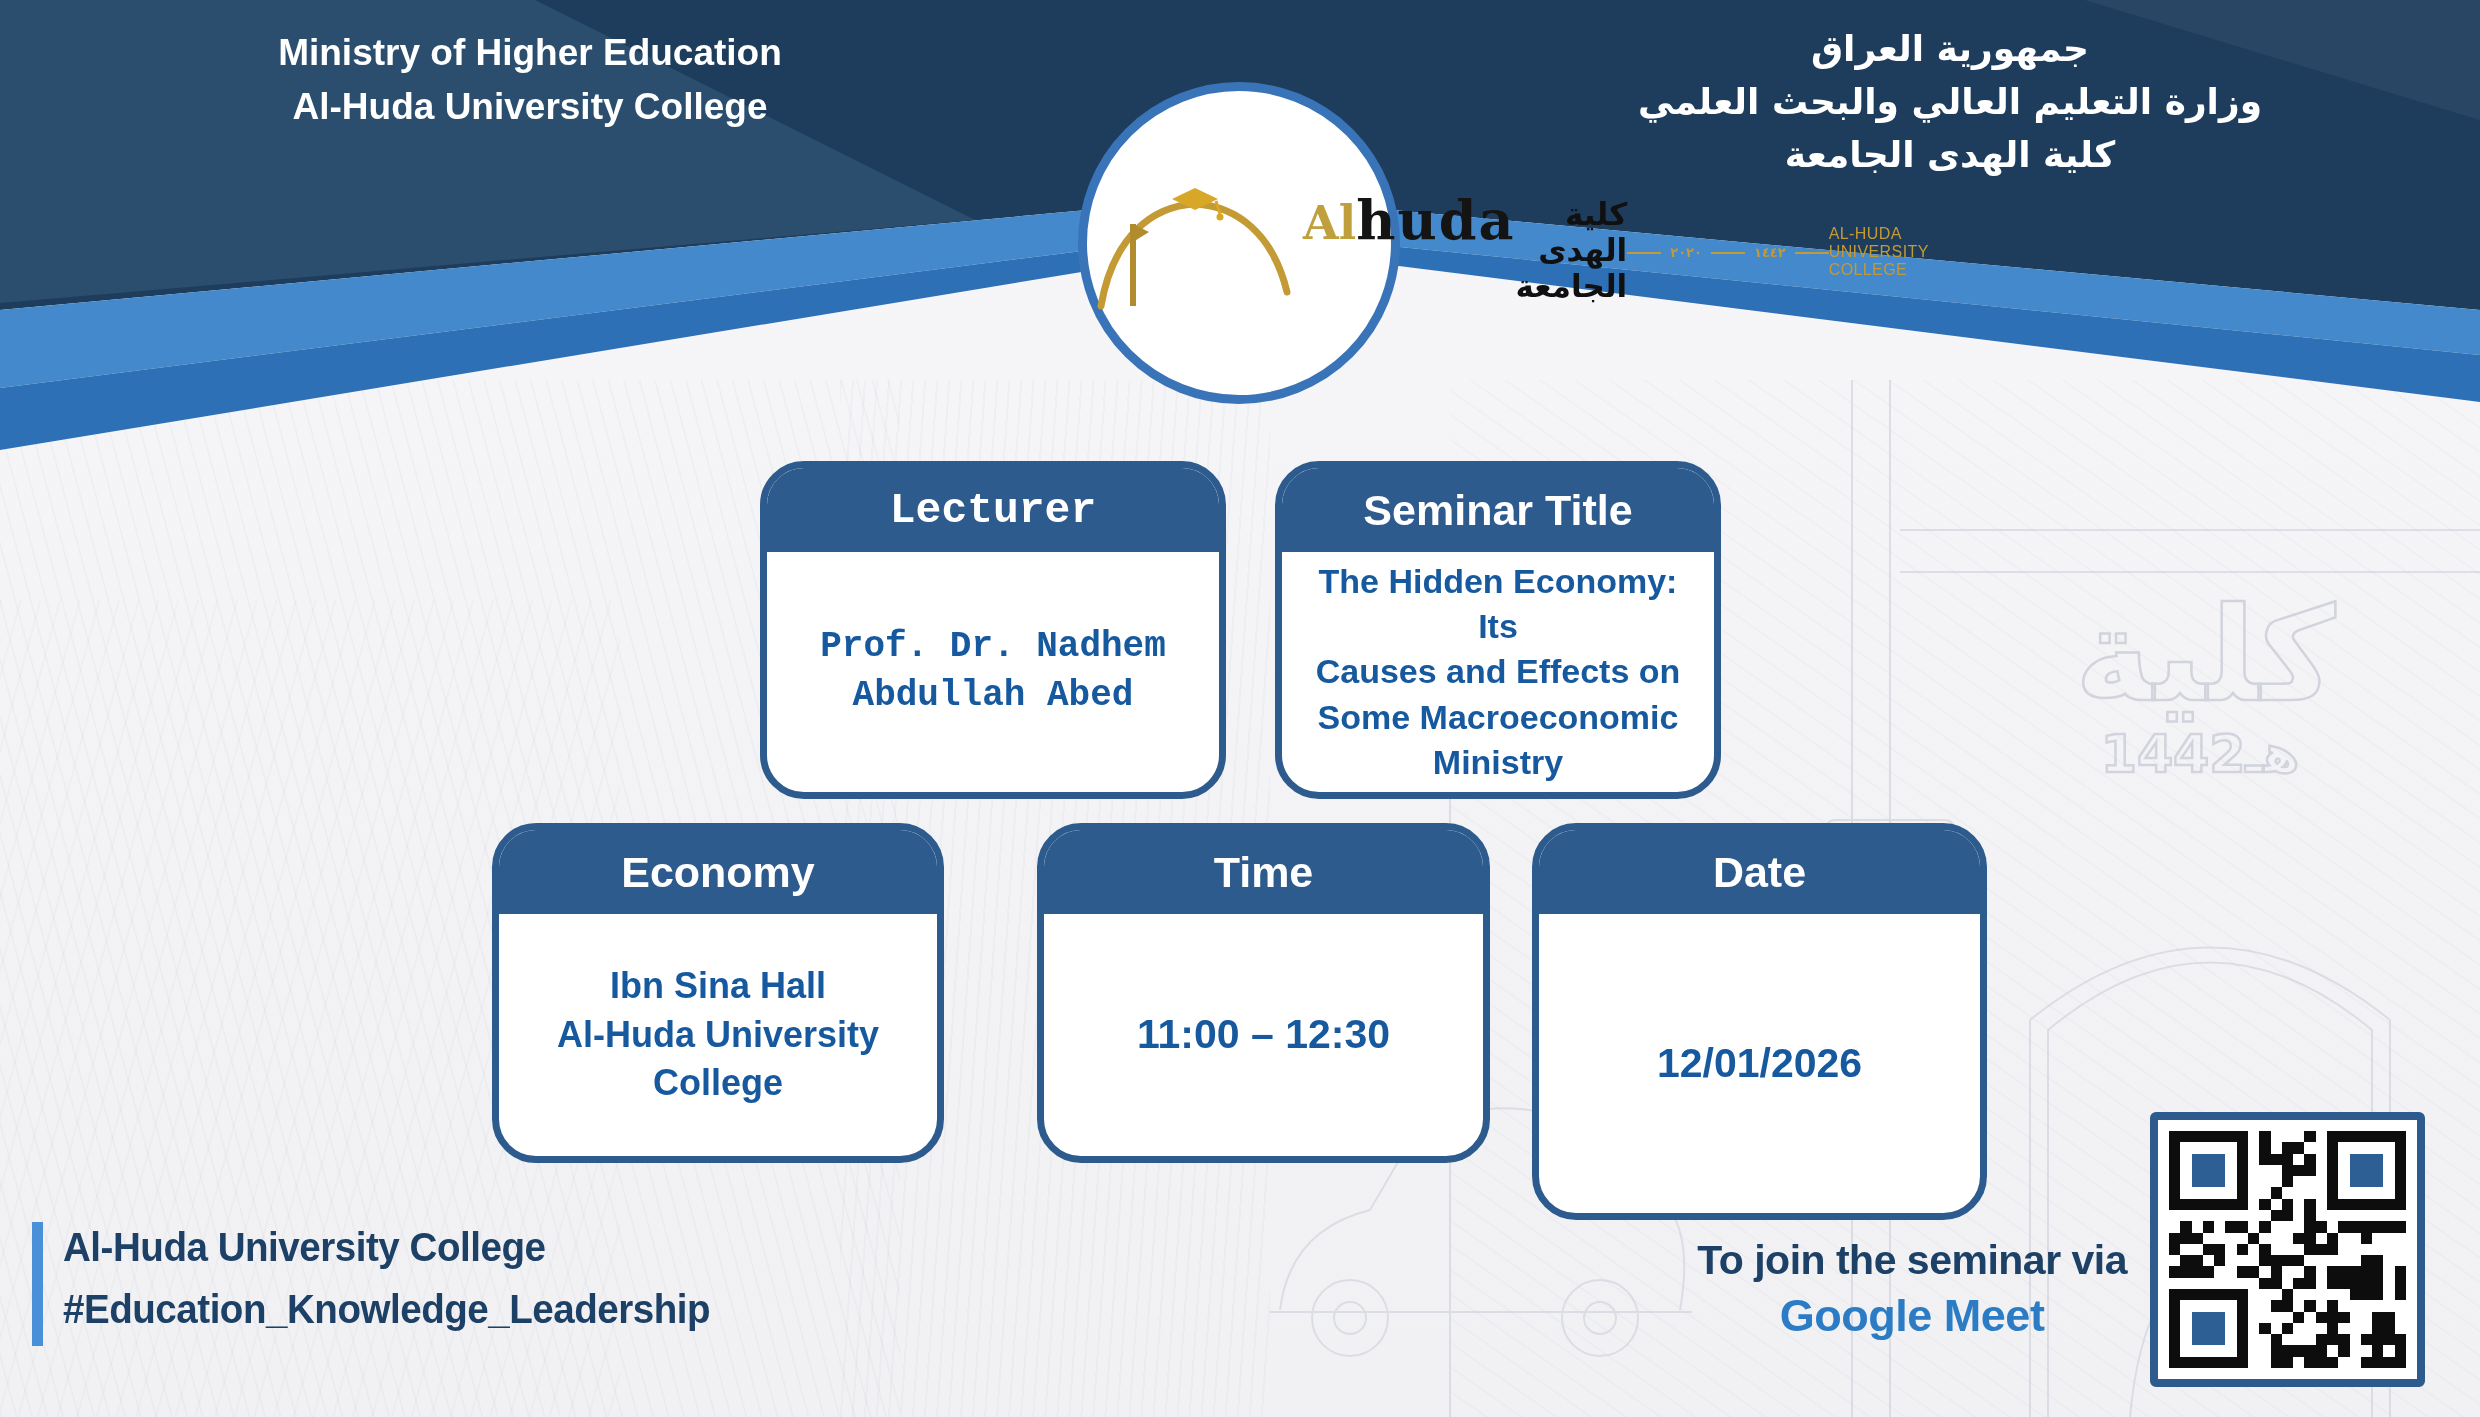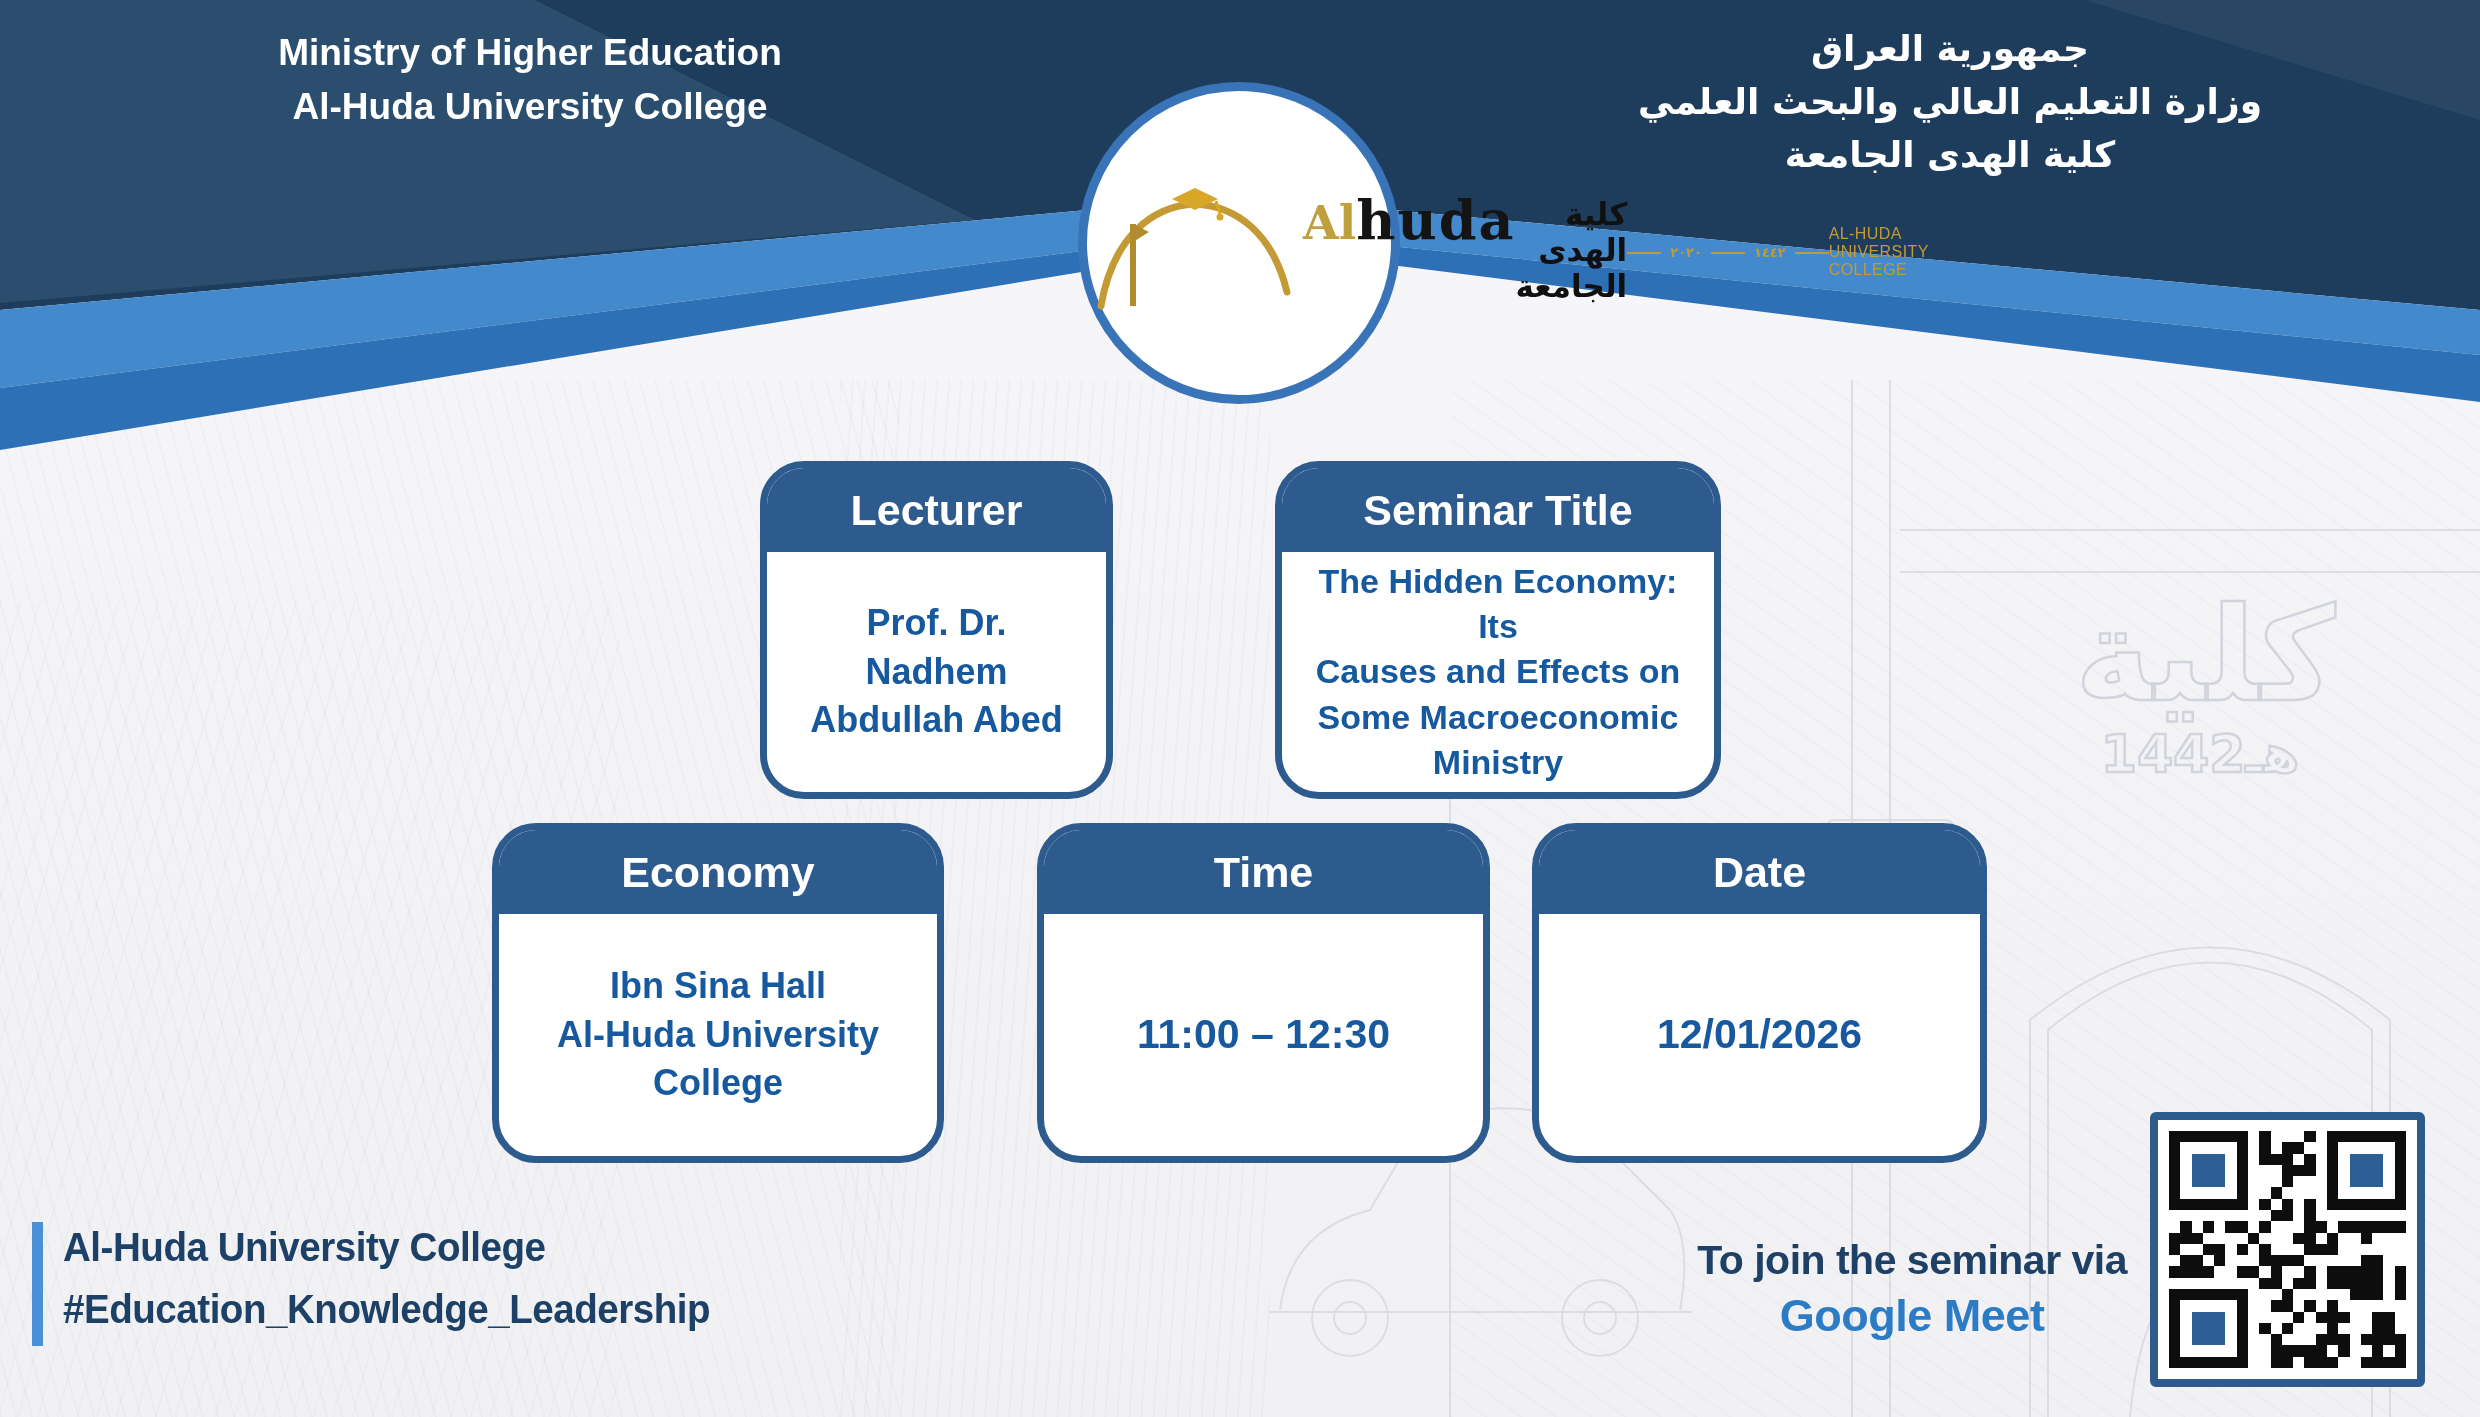--- a/index.html
+++ b/index.html
@@ -45,26 +45,26 @@
     color:#c49a34;font-size:13px;font-weight:700;}
   .yline{width:34px;height:2px;background:#c49a34;}
   .logo-cap{margin-top:5px;color:#c49a34;font-size:16px;letter-spacing:.4px;font-weight:400;}
   
   .card{position:absolute;z-index:2;background:#ffffff;border:7px solid #2d5b8e;
     border-radius:44px;box-sizing:border-box;overflow:hidden;display:flex;flex-direction:column;}
   .card-h{flex:0 0 auto;height:84px;background:#2d5b8e;color:#ffffff;font-weight:700;font-size:43px;
     display:flex;align-items:center;justify-content:center;}
   .card-b{flex:1;display:flex;flex-direction:column;align-items:center;justify-content:center;
     color:#17599e;font-weight:700;font-size:36px;line-height:1.36;text-align:center;padding:0 24px;}
-  .card-lecturer{left:760px;top:461px;width:353px;height:338px;}
+  .card-lecturer{left:760px;top:461px;width:466px;height:338px;font-family:Liberation Mono, monospace;}
   .card-seminar{left:1275px;top:461px;width:446px;height:338px;}
   .card-seminar .card-b{font-size:34px;line-height:1.33;}
   .card-location{left:492px;top:823px;width:452px;height:340px;}
   .card-time{left:1010px;top:823px;width:453px;height:340px;margin-left:27px;}
-  .card-date{left:1532px;top:823px;width:455px;height:340px;}
+  .card-date{left:1532px;top:823px;width:455px;height:397px;}
   .card-time .card-b,.card-date .card-b{font-size:41px;}
   
   .accent-bar{position:absolute;left:32px;top:1222px;width:11px;height:124px;background:#4a90d8;z-index:2;}
   .footer-left{position:absolute;left:63px;top:1216px;z-index:2;color:#1d4066;font-weight:700;
     font-size:41px;line-height:62px;transform:scaleX(.94);transform-origin:left top;letter-spacing:-.5px;}
   .footer-right{position:absolute;right:353px;top:1232px;z-index:2;text-align:center;font-weight:700;
     color:#1d4166;font-size:41px;line-height:56px;letter-spacing:-.5px;}
   .footer-right .platform{color:#2b7cc5;font-size:45px;}
   
   .qr{position:absolute;left:2150px;top:1112px;width:275px;height:275px;z-index:2;box-sizing:border-box;

